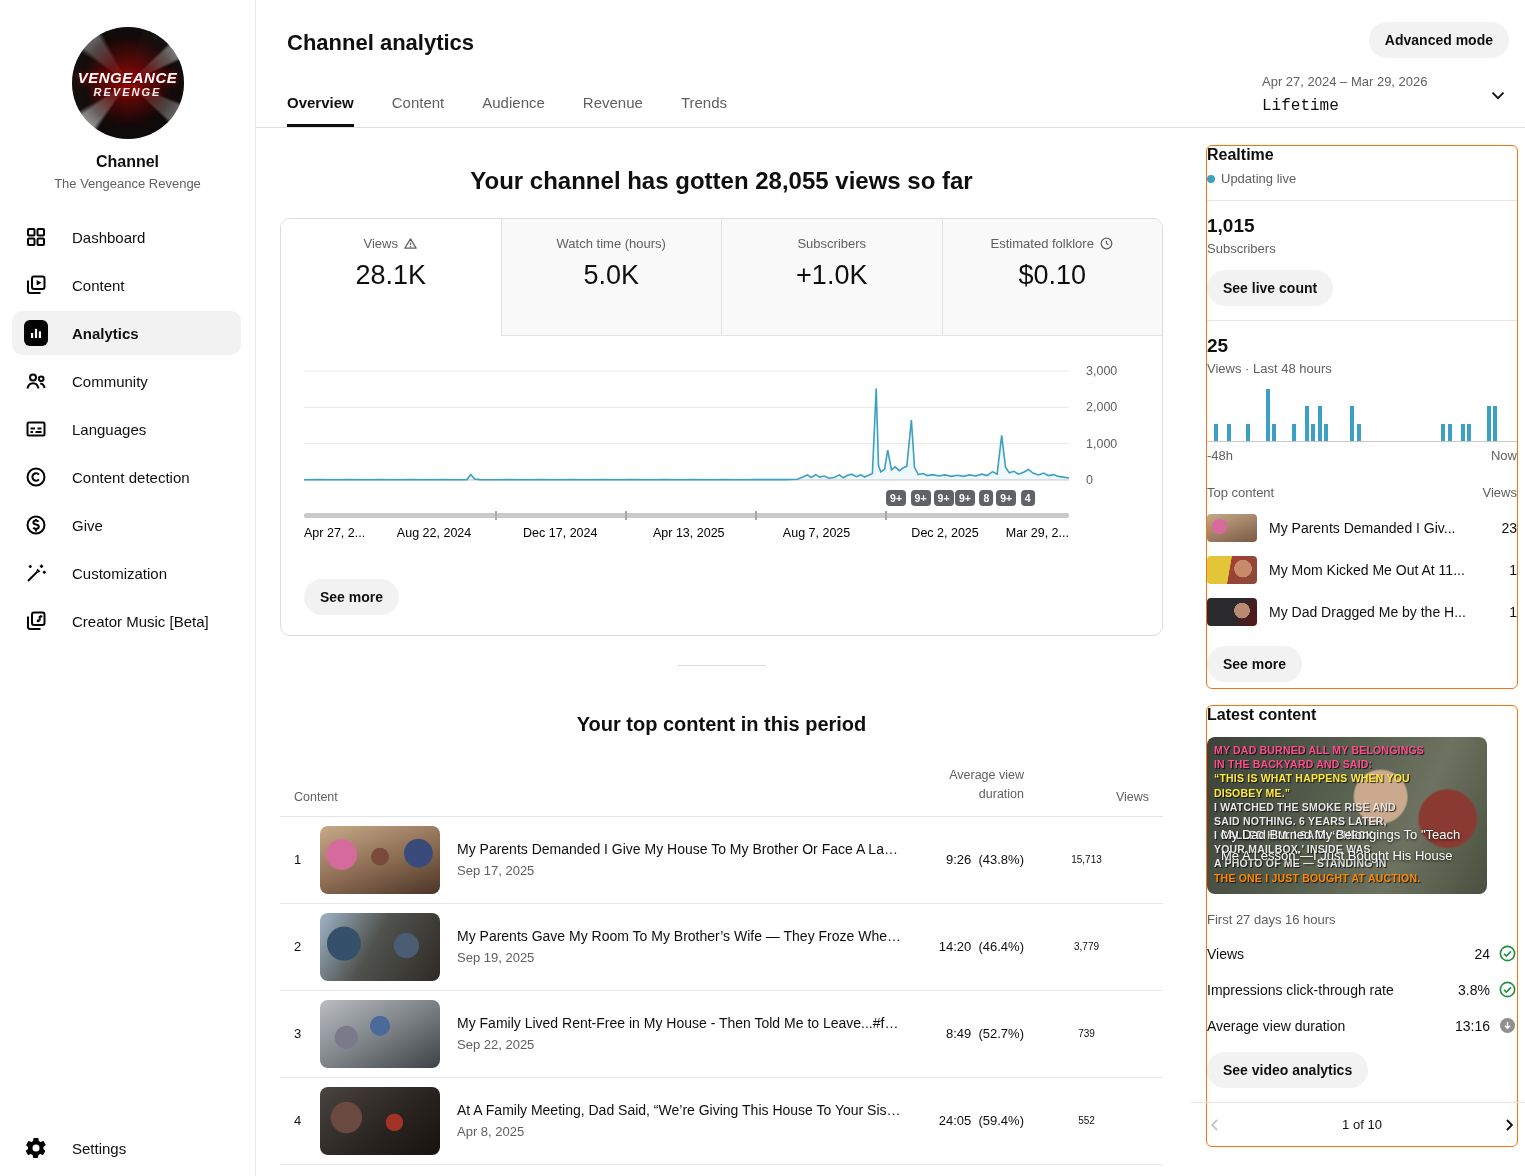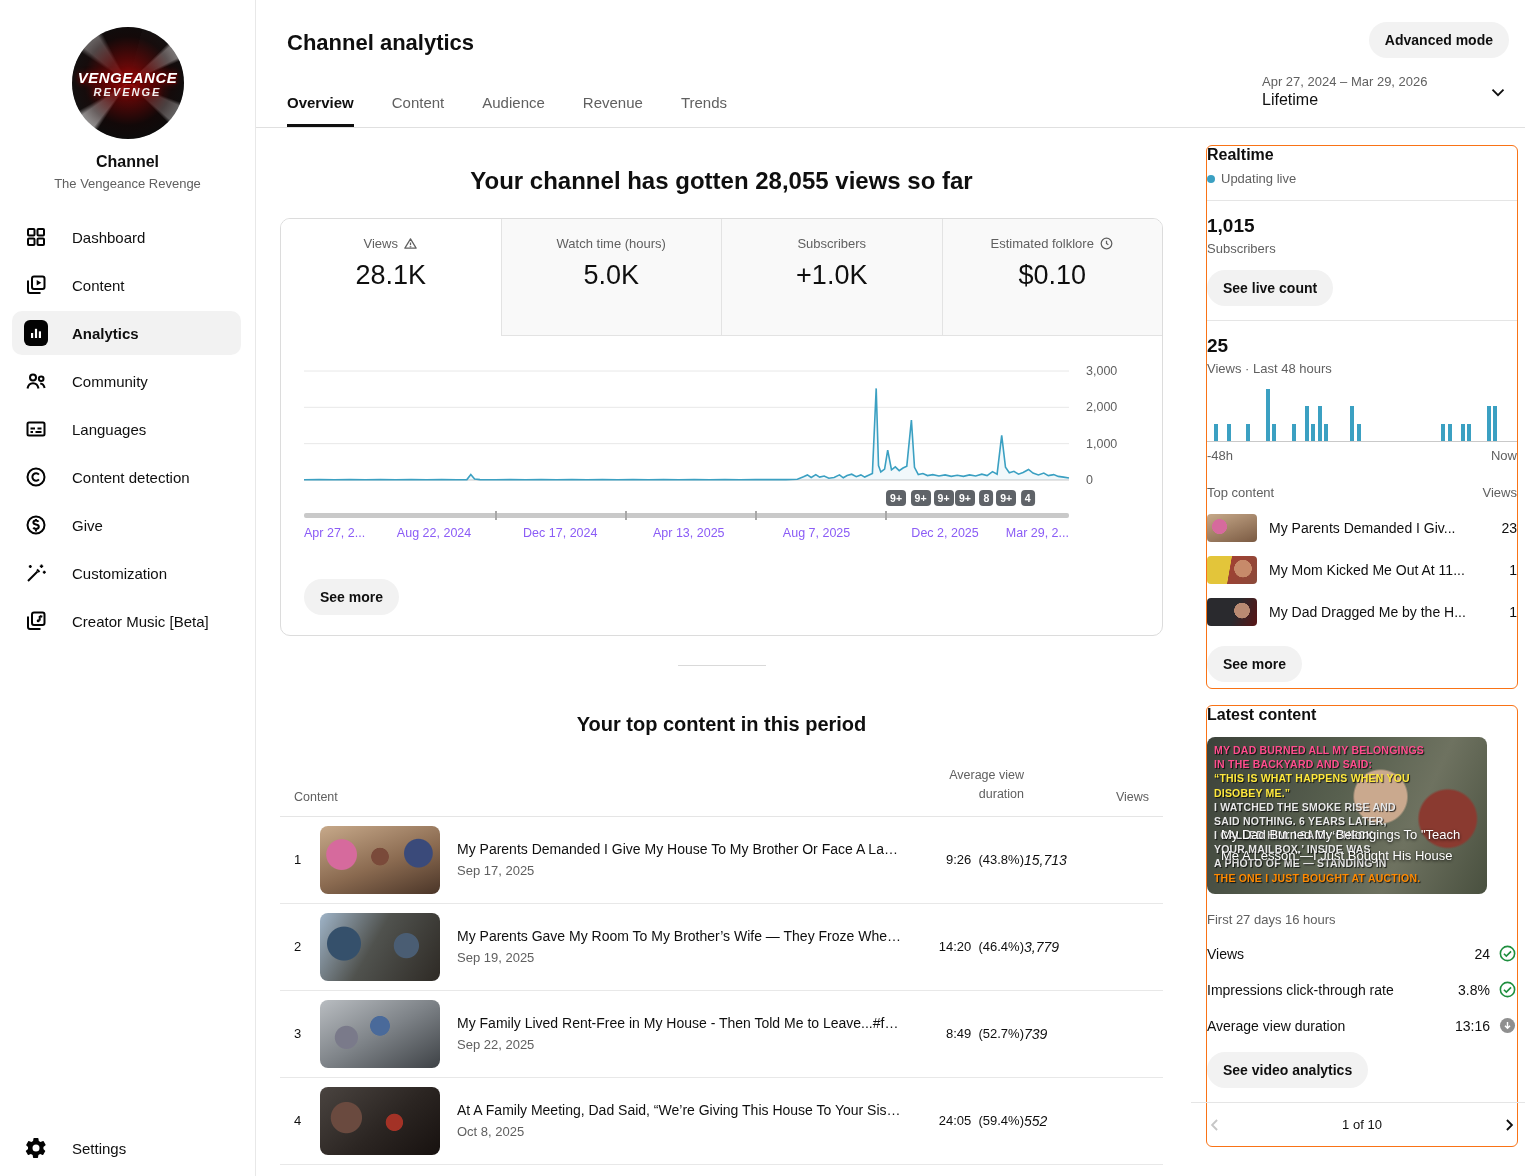--- a/index.html
+++ b/index.html
@@ -38,21 +38,21 @@
   .header { height:128px; border-bottom:1px solid #e0e0e0; position:relative; flex:0 0 128px; }
   .page-title { font-size:22px; font-weight:700; position:absolute; left:31px; top:30px; }
   .tabs { position:absolute; left:31px; bottom:0; display:flex; gap:38px; }
   .tab { font-size:15px; color:#606060; padding:12px 0 16px; cursor:pointer; position:relative; }
   .tab.active { color:#0f0f0f; font-weight:700; }
   .tab.active::after { content:""; position:absolute; left:0; right:0; bottom:0; height:3px; background:#0f0f0f; }
   .adv-btn { position:absolute; right:16px; top:22px; background:#f2f2f2; border:none; border-radius:18px; height:36px; padding:0 16px; font-size:14px; font-weight:700; font-family:inherit; color:#0f0f0f; cursor:pointer; }
   .date-picker { position:absolute; right:16px; top:74px; display:flex; align-items:center; cursor:pointer; width:247px; }
   .date-texts { flex:1; }
   .date-range { font-size:13px; color:#606060; }
-  .date-period { font-size:16px; color:#0f0f0f; margin-top:2px; }
+  .date-period { font-size:16px; color:#0f0f0f; margin-top:8px;font-family:Liberation Mono, monospace; }
   .date-chevron { color:#0f0f0f; margin-left:8px; }
 
   
   .body-row { flex:1; display:flex; align-items:flex-start; }
   .main-col { width:883px; margin-left:24px; }
   .headline { text-align:center; font-size:24px; font-weight:700; margin-top:39px; }
 
   .chart-card { margin-top:23px; border:1px solid #dcdcdc; border-radius:10px; overflow:hidden; background:#fff; }
   .stat-tabs { display:flex; }
   .stat-cell { flex:1; background:#f9f9f9; border-bottom:1px solid #e3e3e3; padding:17px 0 44px; text-align:center; cursor:pointer; }
@@ -60,21 +60,21 @@
   .stat-cell.active { background:#fff; border-bottom-color:#fff; }
   .stat-label { font-size:13px; color:#606060; display:flex; align-items:center; justify-content:center; gap:5px; }
   .stat-value { font-size:27px; margin-top:9px; color:#0f0f0f; }
 
   .chart-wrap { position:relative; height:215px; margin-top:10px; }
   .chart-wrap svg.main-chart { position:absolute; left:0; top:0; }
   .y-tick { position:absolute; left:805px; font-size:12.5px; color:#606060; transform:translateY(-50%); }
   .badge-row .pub-badge { position:absolute; top:144px; transform:translateX(-50%); background:#5f6368; color:#fff; font-size:10.5px; font-weight:700; border-radius:4px; padding:2px 4px; min-width:12px; text-align:center; cursor:pointer; }
   .x-slider { position:absolute; left:23px; width:765px; top:167px; height:5px; background:#c9c9c9; border-radius:2px; cursor:pointer; }
   .x-slider .notch { position:absolute; top:-2px; width:2px; height:9px; background:#a8a8a8; }
-  .x-label { position:absolute; top:180px; font-size:12.5px; color:#8b5cf6; white-space:nowrap; }
+  .x-label { position:absolute; top:180px; font-size:12.5px; color:#000000; white-space:nowrap; }
 
   .pill-btn { background:#f2f2f2; border:none; border-radius:18px; height:36px; padding:0 16px; font-size:14px; font-weight:700; font-family:inherit; color:#0f0f0f; cursor:pointer; }
   .card-see-more { margin:18px 0 20px 23px; }
 
   .mid-divider { width:88px; height:1px; background:#d9d9d9; margin:29px auto 0; }
   .section-title { text-align:center; font-size:20px; font-weight:700; margin-top:47px; }
 
   
   .tc-table { margin-top:30px; }
   .tc-head { display:flex; align-items:flex-end; padding:0 14px 12px 14px; border-bottom:1px solid #e5e5e5; color:#606060; font-size:12.5px; }
@@ -85,21 +85,21 @@
   .tc-rank { width:26px; font-size:13px; }
   .thumb { width:120px; height:68px; border-radius:8px; flex:0 0 120px; position:relative; overflow:hidden; cursor:pointer; }
   .thumb-1 { background: radial-gradient(circle at 18% 42%, #d66a9d 0 14%, transparent 15%), radial-gradient(circle at 50% 45%, #7a4a3a 0 12%, transparent 13%), radial-gradient(circle at 82% 40%, #3a4a7a 0 13%, transparent 14%), linear-gradient(160deg, #c7a98a 0%, #8a6a50 55%, #4a3528 100%); }
   .thumb-2 { background: radial-gradient(circle at 20% 45%, #35506b 0 16%, transparent 17%), radial-gradient(circle at 72% 48%, #4a5d73 0 13%, transparent 14%), linear-gradient(120deg, #9fb4c8 0%, #50524e 45%, #2e2a25 100%); }
   .thumb-3 { background: radial-gradient(circle at 50% 38%, #4a6a9a 0 13%, transparent 14%), radial-gradient(circle at 22% 55%, #7a7a8a 0 11%, transparent 12%), linear-gradient(150deg, #b9bdc1 0%, #7d8287 50%, #3e4246 100%); }
   .thumb-4 { background: radial-gradient(circle at 22% 45%, #6a4a3f 0 15%, transparent 16%), radial-gradient(circle at 62% 52%, #a33226 0 10%, transparent 11%), linear-gradient(140deg, #4a4440 0%, #2b2522 55%, #17110f 100%); }
   .tc-info { flex:1; margin-left:17px; min-width:0; }
   .tc-title { font-size:14px; color:#0f0f0f; white-space:nowrap; overflow:hidden; text-overflow:ellipsis; }
   .tc-date { font-size:13px; color:#606060; margin-top:6px; }
   .tc-avd { width:120px; text-align:right; font-size:13px; white-space:nowrap; }
-  .tc-views { width:125px; text-align:left; font-size:14px;font-style:italic; }
+  .tc-views { width:125px; text-align:center; font-size:10px; }
 
   
   .right-rail { width:312px; margin-left:auto; margin-right:7px; }
   .rcard { border:1px solid #f97316; border-radius:6px; background:#fff; }
   .rcard.realtime { margin-top:17px; }
   .rcard.latest { margin-top:16px; padding-bottom:0; }
   .rt-title { font-size:16px; font-weight:700; }
   .rt-live { display:flex; align-items:center; gap:6px; font-size:13px; color:#606060; margin-top:7px; }
   .live-dot { width:8px; height:8px; border-radius:50%; background:#3ba0c2; }
   .rdivider { height:1px; background:#e5e5e5; margin:14px 0; }
@@ -414,21 +414,21 @@
             </div>
             <div class="tc-avd"><span>8:49</span>&nbsp;&nbsp;<span>(52.7%)</span></div>
             <div class="tc-views">739</div>
           </div>
 
           <div class="tc-row">
             <div class="tc-rank">4</div>
             <div class="thumb thumb-4"></div>
             <div class="tc-info">
               <div class="tc-title">At A Family Meeting, Dad Said, “We’re Giving This House To Your Sister.” I Said, “A...</div>
-              <div class="tc-date">Oct 8, 2025</div>
+              <div class="tc-date">Apr 8, 2025</div>
             </div>
             <div class="tc-avd"><span>24:05</span>&nbsp;&nbsp;<span>(59.4%)</span></div>
             <div class="tc-views">552</div>
           </div>
         </div>
       </div>
 
       <div class="right-rail">
 
         <div class="rcard realtime">

